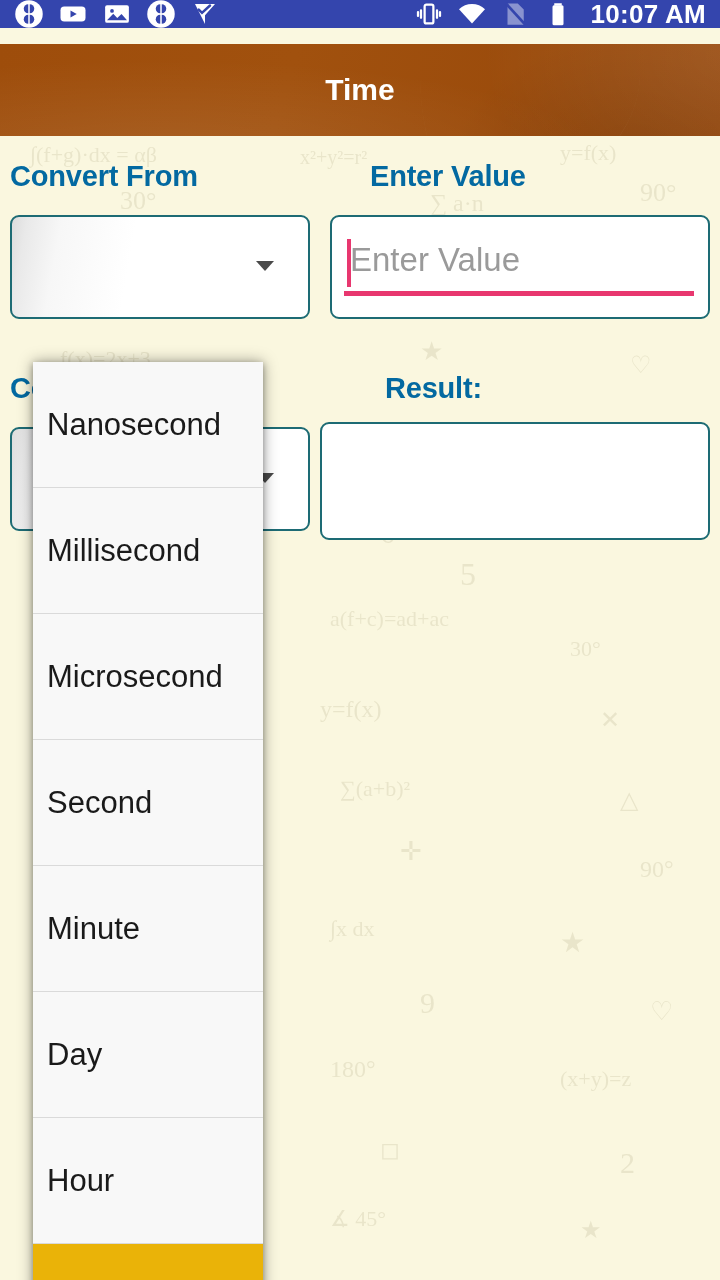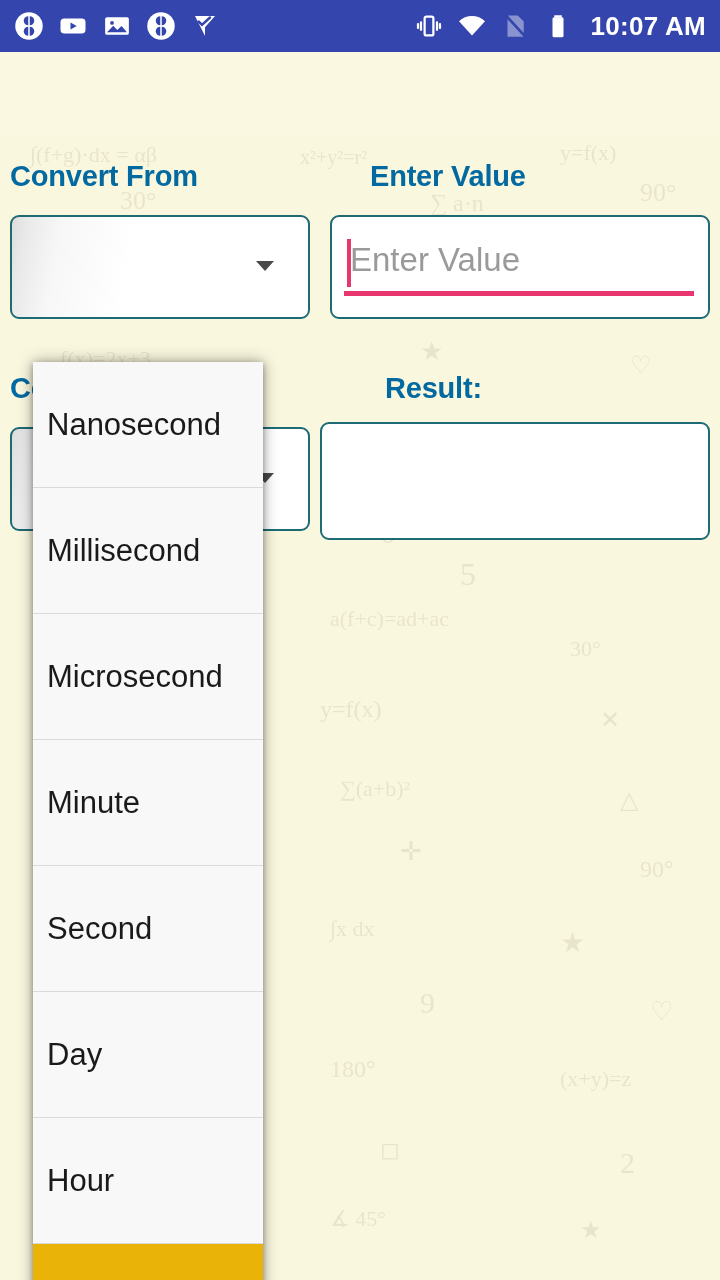--- a/index.html
+++ b/index.html
@@ -5,21 +5,21 @@
   * { margin:0; padding:0; box-sizing:border-box; }
   html, body {
     width:720px; height:1280px; overflow:hidden;
     font-family:"Liberation Sans", sans-serif;
     background:#FAF8E0;
   }
   #screen { position:relative; width:720px; height:1280px; overflow:hidden; }
 
   
   .statusbar{
-    position:absolute; top:0; left:0; width:720px; height:52px;
+    position:absolute; top:0; left:0; width:720px; height:28px;
     background:#3445AD; display:flex; align-items:center; padding:0 14px;justify-content:flex-end;
   }
   .sb-left{ display:flex; align-items:center; gap:14px; }
   .sb-right{ margin-left:auto; display:flex; align-items:center; gap:13px; }
   .sb-ico{ display:block; }
   .sb-clock{ color:#fff; font-size:26px; font-weight:600; letter-spacing:.3px; margin-left:4px;}
 
   
   .actionbar{
     position:absolute; top:44px; left:0; width:720px; height:92px;
@@ -152,20 +152,27 @@
         <path d="M4.6 3.4L20 20.3" stroke="#3445AD" stroke-width="2.2"></path>
       </svg>
       <svg class="sb-ico" width="30" height="30" viewBox="0 0 24 24">
         <rect x="9" y="3.4" width="6" height="1.9" fill="#fff"></rect>
         <rect x="7.6" y="5" width="8.8" height="16" rx="1.2" fill="#fff"></rect>
       </svg>
       <span class="sb-clock">10:07 AM</span>
     </div>
   </div>
 
+  <div class="actionbar">
+    <div class="swirl" style="left:-260px;top:-180px;width:900px;height:420px;"></div>
+    <div class="swirl" style="left:-120px;top:30px;width:1000px;height:420px;"></div>
+    <div class="swirl" style="left:420px;top:-250px;width:560px;height:560px;"></div>
+    <div class="swirl" style="left:520px;top:-40px;width:420px;height:430px;"></div>
+    <div class="ab-title">Time</div>
+  </div>
 
   <div class="content">
 
     <div class="doodles">
       <span style="left:30px;top:6px;font-size:22px;">∫(f+g)·dx = αβ</span>
       <span style="left:300px;top:10px;font-size:20px;">x²+y²=r²</span>
       <span style="left:560px;top:4px;font-size:22px;">y=f(x)</span>
       <span style="left:120px;top:50px;font-size:26px;">30°</span>
       <span style="left:430px;top:54px;font-size:24px;">∑ a·n</span>
       <span style="left:640px;top:42px;font-size:26px;">90°</span>
@@ -225,24 +232,24 @@
       <div class="dd-item">
           <span>Nanosecond</span>
         </div>
       <div class="dd-item">
           <span>Millisecond</span>
         </div>
       <div class="dd-item">
           <span>Microsecond</span>
         </div>
       <div class="dd-item">
+          <span>Second</span>
+        </div>
+      <div class="dd-item">
           <span>Minute</span>
-        </div>
-      <div class="dd-item">
-          <span>Second</span>
         </div>
       <div class="dd-item">
           <span>Day</span>
         </div>
       <div class="dd-item">
           <span>Hour</span>
         </div>
       <div class="dd-item sel">
           <span>Month</span>
         </div>

